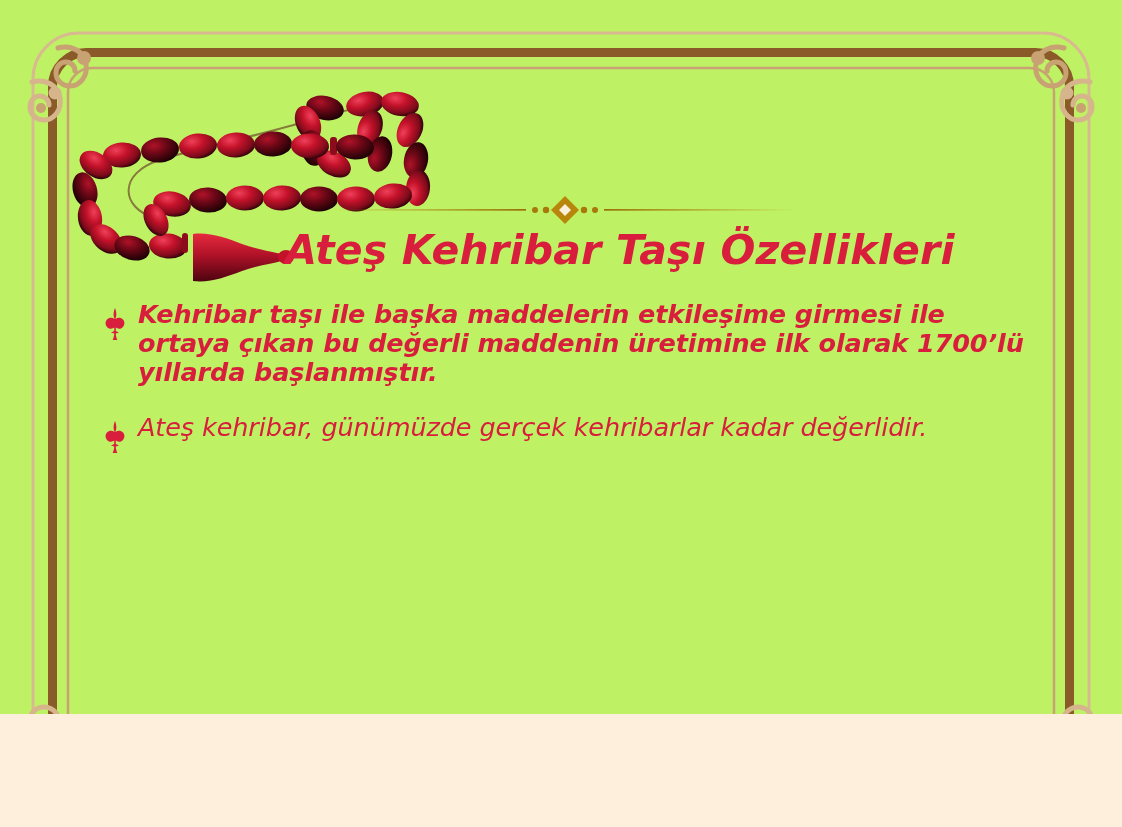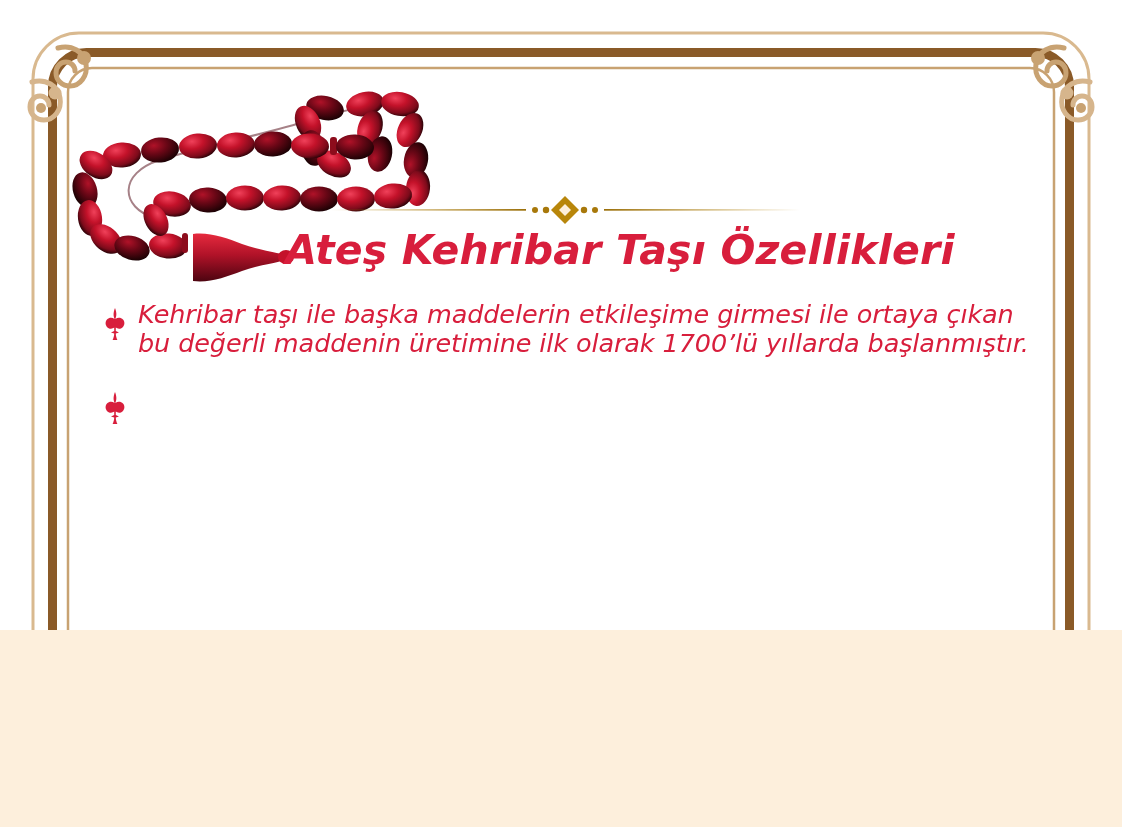--- a/index.html
+++ b/index.html
@@ -10,22 +10,22 @@
     width: 1122px;
     height: 827px;
     overflow: hidden;
     background: #fdefdc;
     font-family: "DejaVu Sans", sans-serif;
   }
 
   #card {
     position: relative;
     width: 1122px;
-    height: 630px;
-    background: #ffffff;
+    height: 714px;
+    background: #bef264;
     overflow: hidden;
   }
 
   
   .frame-layer {
     position: absolute;
     inset: 0;
     pointer-events: none;
   }
   .frame-layer svg {
@@ -89,21 +89,21 @@
   }
   .bullet-text {
     flex: 1 1 auto;
     color: #d81e3c;
     font-family: "DejaVu Sans", sans-serif;
     font-style: italic;
     font-size: 25.5px;
     line-height: 1.14;
     letter-spacing: -0.1px;
   }
-  .bullet-row.wide .bullet-text { max-width: 905px; }
+  .bullet-row.wide .bullet-text { max-width: 905px; font-weight: bold; }
   .bullet-row.narrow .bullet-text { max-width: 880px; }
 </style>
 </head>
 <body>
 
 <div id="card">
 
   <div class="frame-layer">
     <svg width="1122" height="827" viewBox="0 0 1122 827" xmlns="http://www.w3.org/2000/svg">
       <defs>
@@ -262,18 +262,19 @@
     <div class="bullet-row narrow" style="margin-bottom:30px;">
       <div class="bullet-icon">
         <svg width="30" height="34" viewBox="0 0 30 34" xmlns="http://www.w3.org/2000/svg">
           <path d="M15,1 C17,6 16.6,9 15.4,12 C18,10 21,10.4 23,12.6 C25.4,15.2 24.6,19.6 21.4,21.2
                    C19.4,22.2 17.2,21.8 15.8,20.6 L15.8,24 L19,25.6 L15.8,26.6
                    C15.8,29 16.4,31 17.4,33 L12.6,33 C13.6,31 14.2,29 14.2,26.6
                    L11,25.6 L14.2,24 L14.2,20.6 C12.8,21.8 10.6,22.2 8.6,21.2
                    C5.4,19.6 4.6,15.2 7,12.6 C9,10.4 12,10 14.6,12 C13.4,9 13,6 15,1 Z" fill="#d81e3c"></path>
         </svg>
       </div>
+      <div class="bullet-text">Ateş kehribar, günümüzde gerçek kehribarlar kadar değerlidir.</div>
     </div>
 
 
   </div>
 
 </div>
 
 </body></html>

